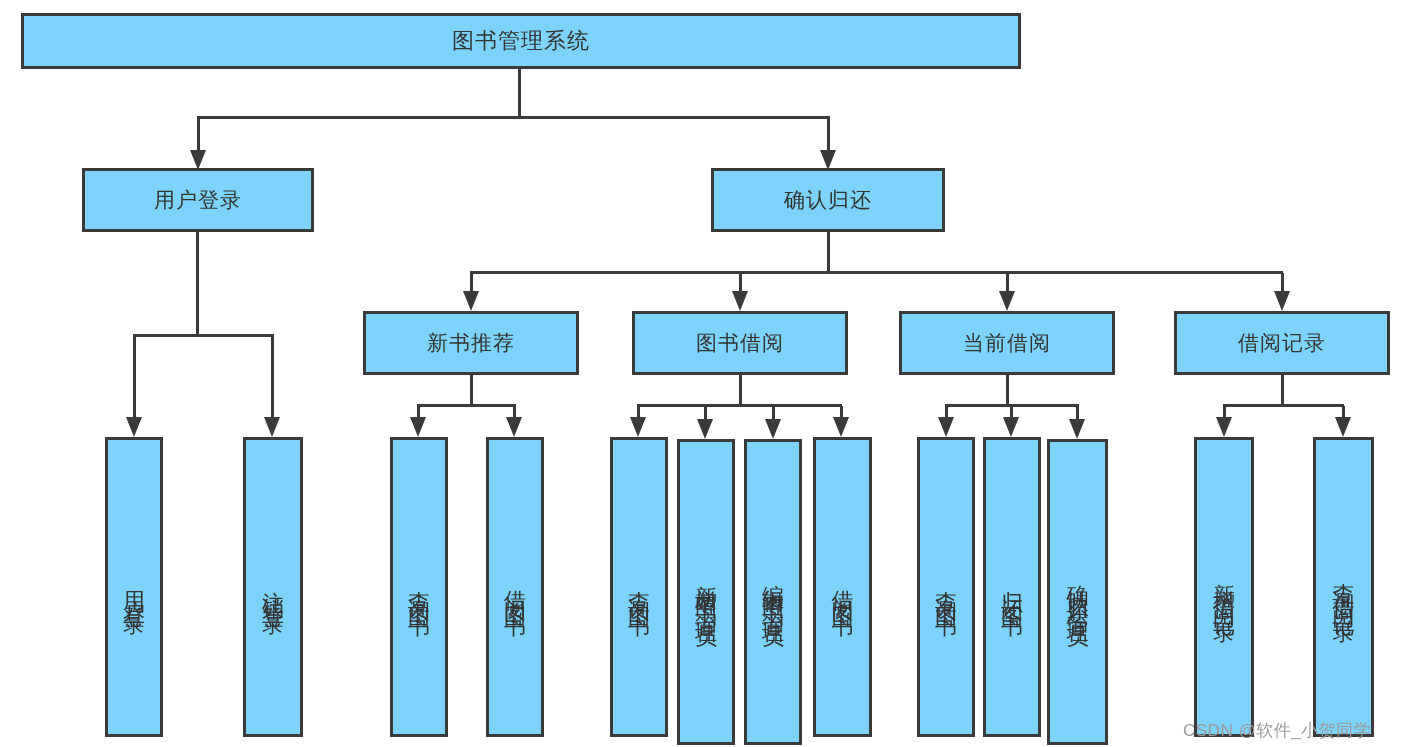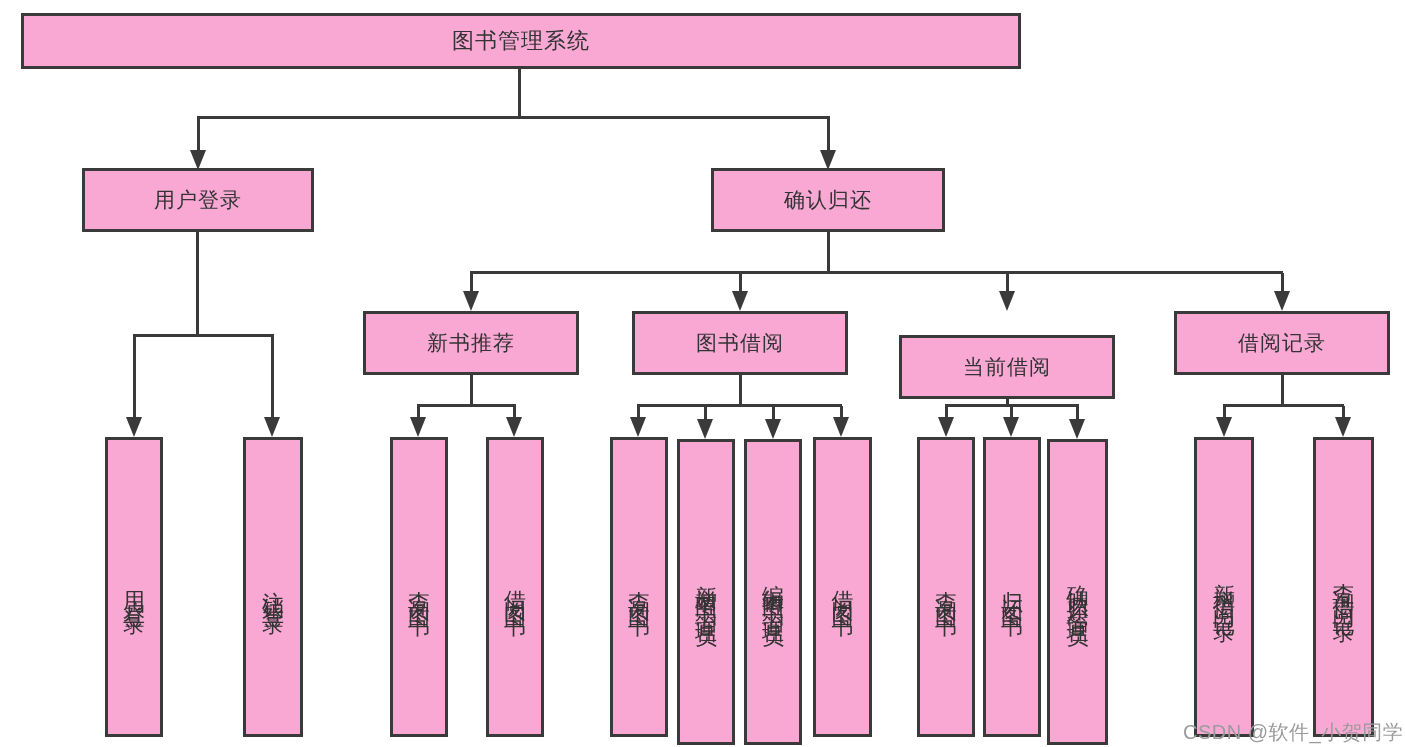--- a/index.html
+++ b/index.html
@@ -2,40 +2,40 @@
 <html><head>
 <meta charset="utf-8">
 <style>
   html,body { margin:0; padding:0; background:#ffffff; }
   .canvas {
     position:relative; width:1405px; height:747px; background:#ffffff;
     font-family:"Liberation Sans","DejaVu Sans",sans-serif; overflow:hidden;
     color:#303030;
   }
   .box {
-    position:absolute; box-sizing:border-box; background:#f9a8d4;
+    position:absolute; box-sizing:border-box; background:#7dd3fc;
     border:3px solid #3a3a3a; display:flex; align-items:center; justify-content:center;
     font-size:21px; color:#333333; letter-spacing:1px; z-index:2;
   }
   .vbox {
     writing-mode:vertical-rl; text-orientation:mixed;
     font-size:22px; letter-spacing:8px; line-height:1;
     padding-top:4px;
   }
   .hline, .vline { position:absolute; background:#3a3a3a; z-index:1; }
   .hline { height:3px; }
   .vline { width:3px; }
   .arrowhead {
     position:absolute; width:0; height:0; z-index:1;
     border-left:8px solid transparent; border-right:8px solid transparent;
     border-top:20px solid #3a3a3a;
   }
   .watermark {
     position:absolute; left:1183px; top:719px; width:215px;
-    font-size:20px; color:#9b9b9b; white-space:nowrap; z-index:6;
+    font-size:17px; color:#9b9b9b; white-space:nowrap; z-index:6;
     letter-spacing:0.5px;
   }
 </style>
 </head>
 <body>
 
 <div class="canvas">
 
   <div class="box" style="left:21px; top:13px; width:1000px; height:56px; font-size:22px;">图书管理系统</div>
 
@@ -62,21 +62,21 @@
   <div class="arrowhead" style="left:463px; top:291px;"></div>
   <div class="vline" style="left:739px; top:273px; height:20px;"></div>
   <div class="arrowhead" style="left:732px; top:291px;"></div>
   <div class="vline" style="left:1006px; top:273px; height:20px;"></div>
   <div class="arrowhead" style="left:999px; top:291px;"></div>
   <div class="vline" style="left:1281px; top:273px; height:20px;"></div>
   <div class="arrowhead" style="left:1274px; top:291px;"></div>
 
   <div class="box" style="left:632px; top:311px; width:216px; height:64px;">图书借阅</div>
   <div class="box" style="left:363px; top:311px; width:216px; height:64px;">新书推荐</div>
-  <div class="box" style="left:899px; top:311px; width:216px; height:64px;margin-top:24px;">当前借阅</div>
+  <div class="box" style="left:899px; top:311px; width:216px; height:64px;">当前借阅</div>
   <div class="box" style="left:1174px; top:311px; width:216px; height:64px;">借阅记录</div>
 
   <div class="vline" style="left:470px; top:375px; height:32px;"></div>
   <div class="hline" style="left:417px; top:404px; width:99px;"></div>
   <div class="vline" style="left:417px; top:406px; height:13px;"></div>
   <div class="arrowhead" style="left:410px; top:417px;"></div>
   <div class="vline" style="left:513px; top:406px; height:13px;"></div>
   <div class="arrowhead" style="left:506px; top:417px;"></div>
 
   <div class="vline" style="left:739px; top:375px; height:32px;"></div>

